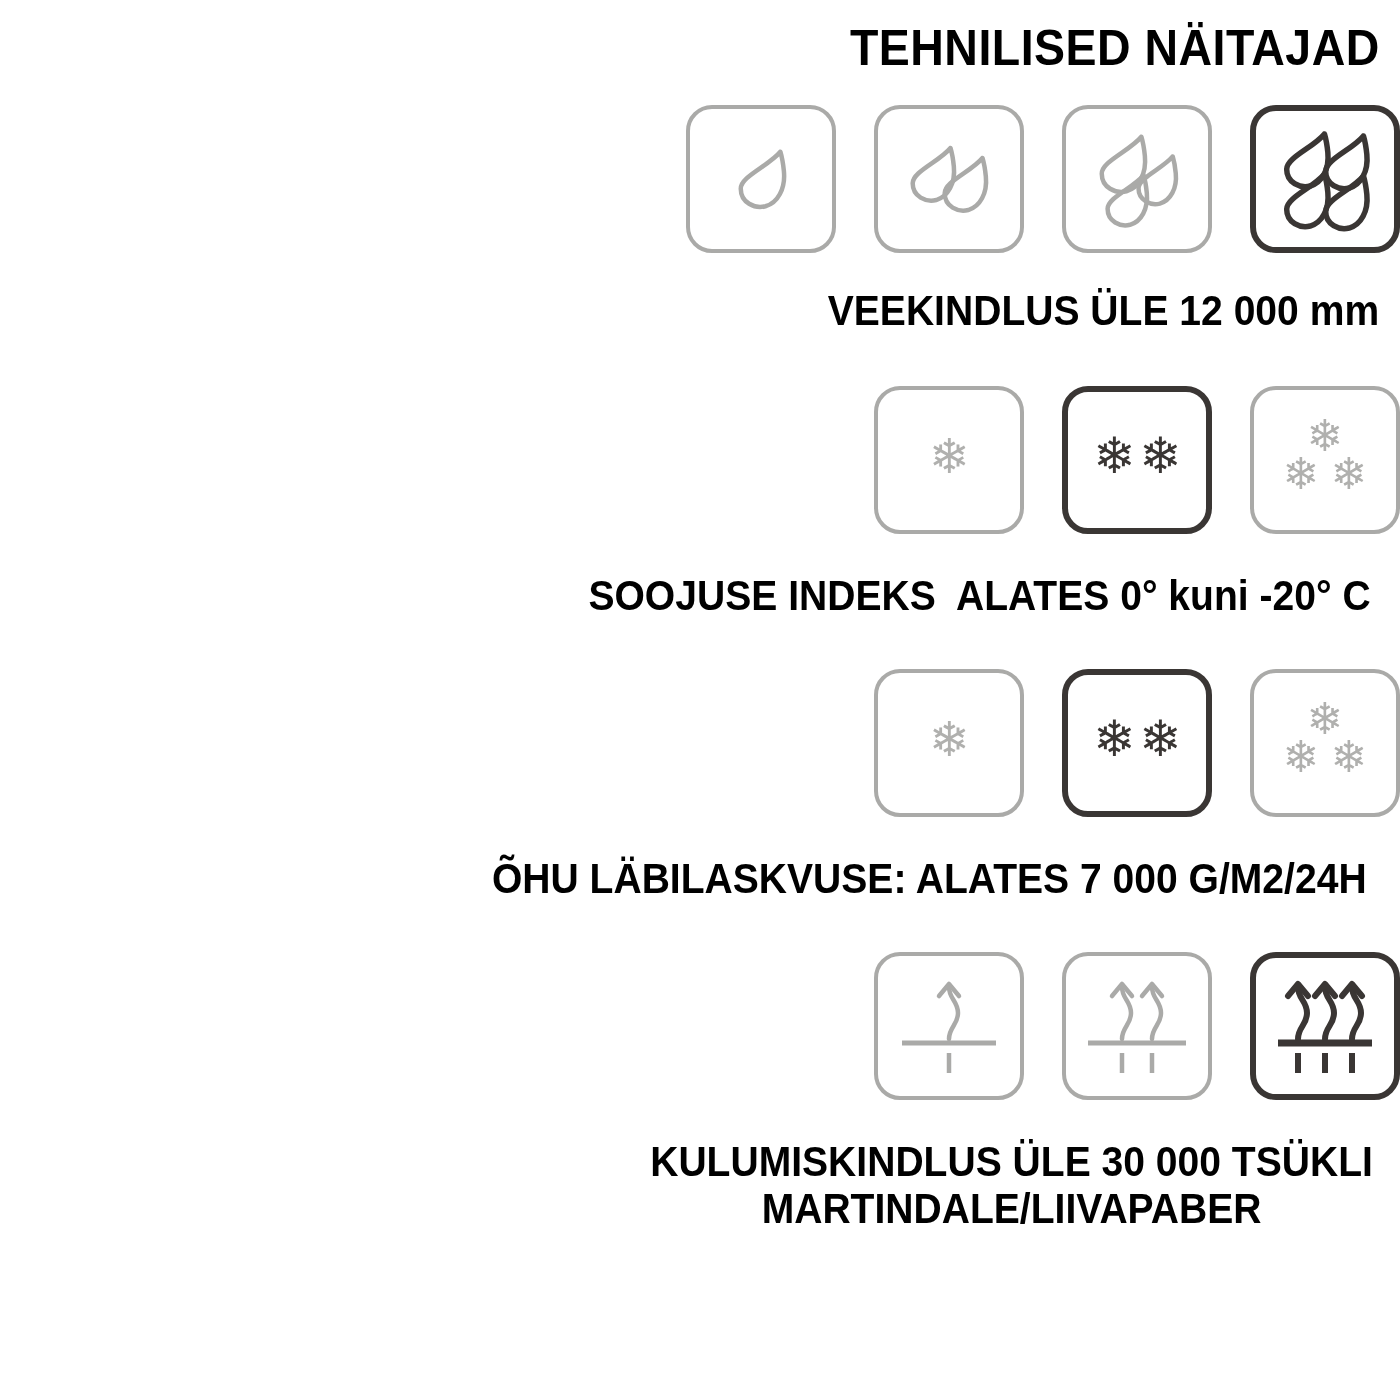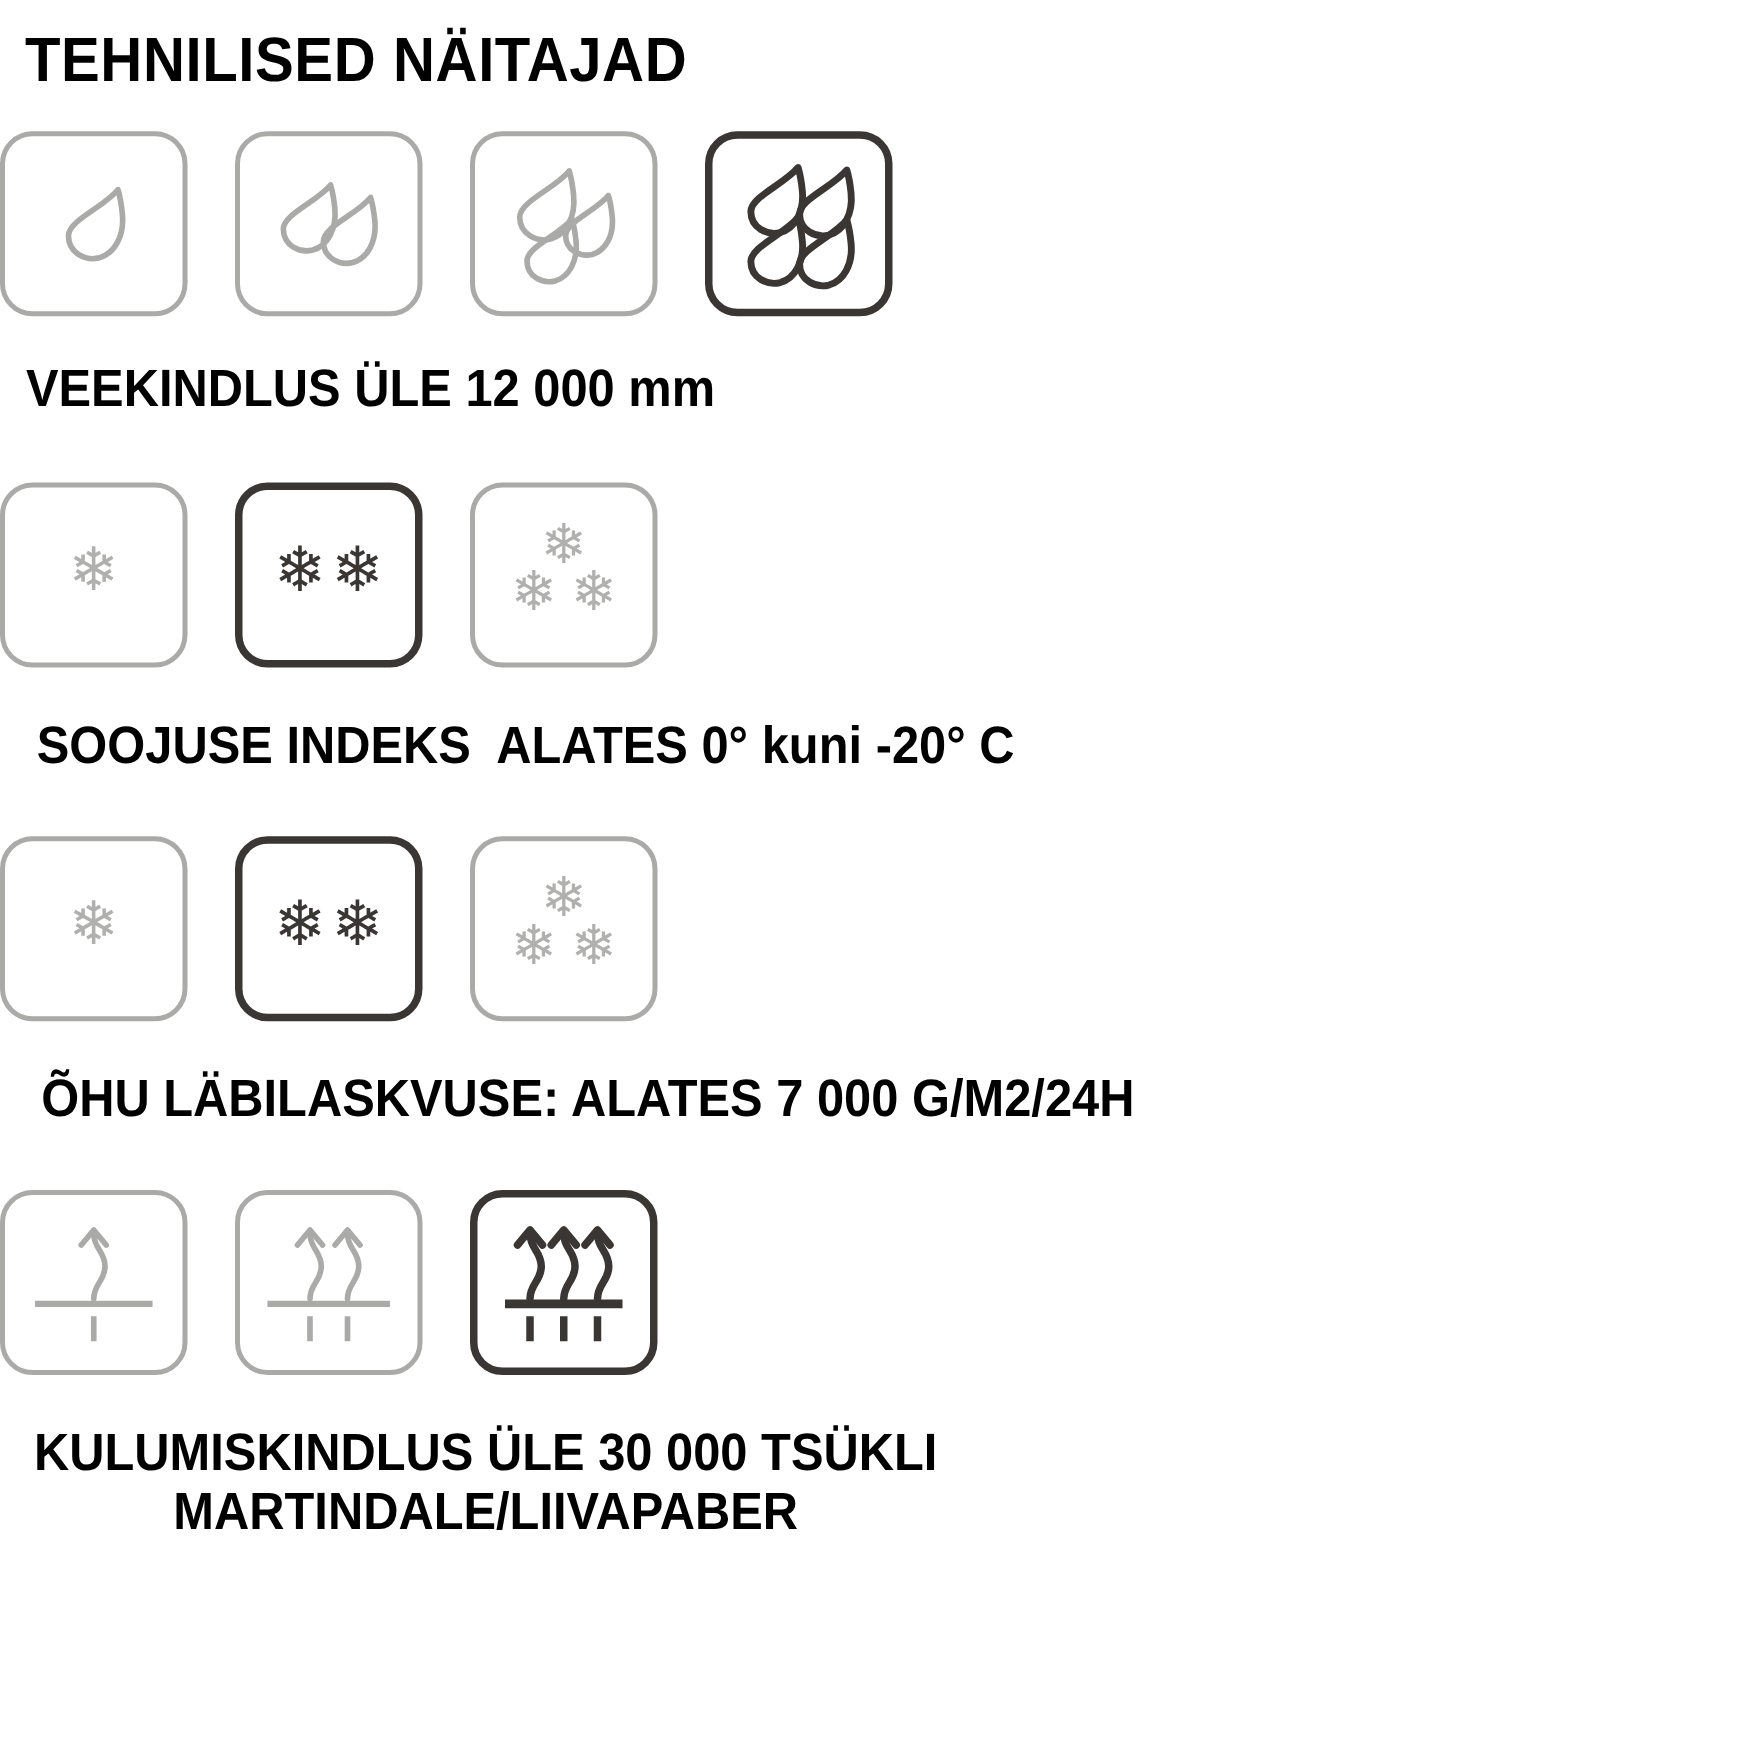--- a/index.html
+++ b/index.html
@@ -14,21 +14,21 @@
     color: #000000;
     overflow: hidden;
   }
 
   .sheet {
     width: 1400px;
     height: 1400px;
     position: relative;
     display: flex;
     flex-direction: column;
-    align-items: flex-start;
+    align-items: flex-end;
     box-sizing: border-box;
   }
 
   
   .main-title {
     font-size: 50px;
     font-weight: 700;
     letter-spacing: 0.5px;
     text-align: center;
     margin: 22px 0 0 0;

